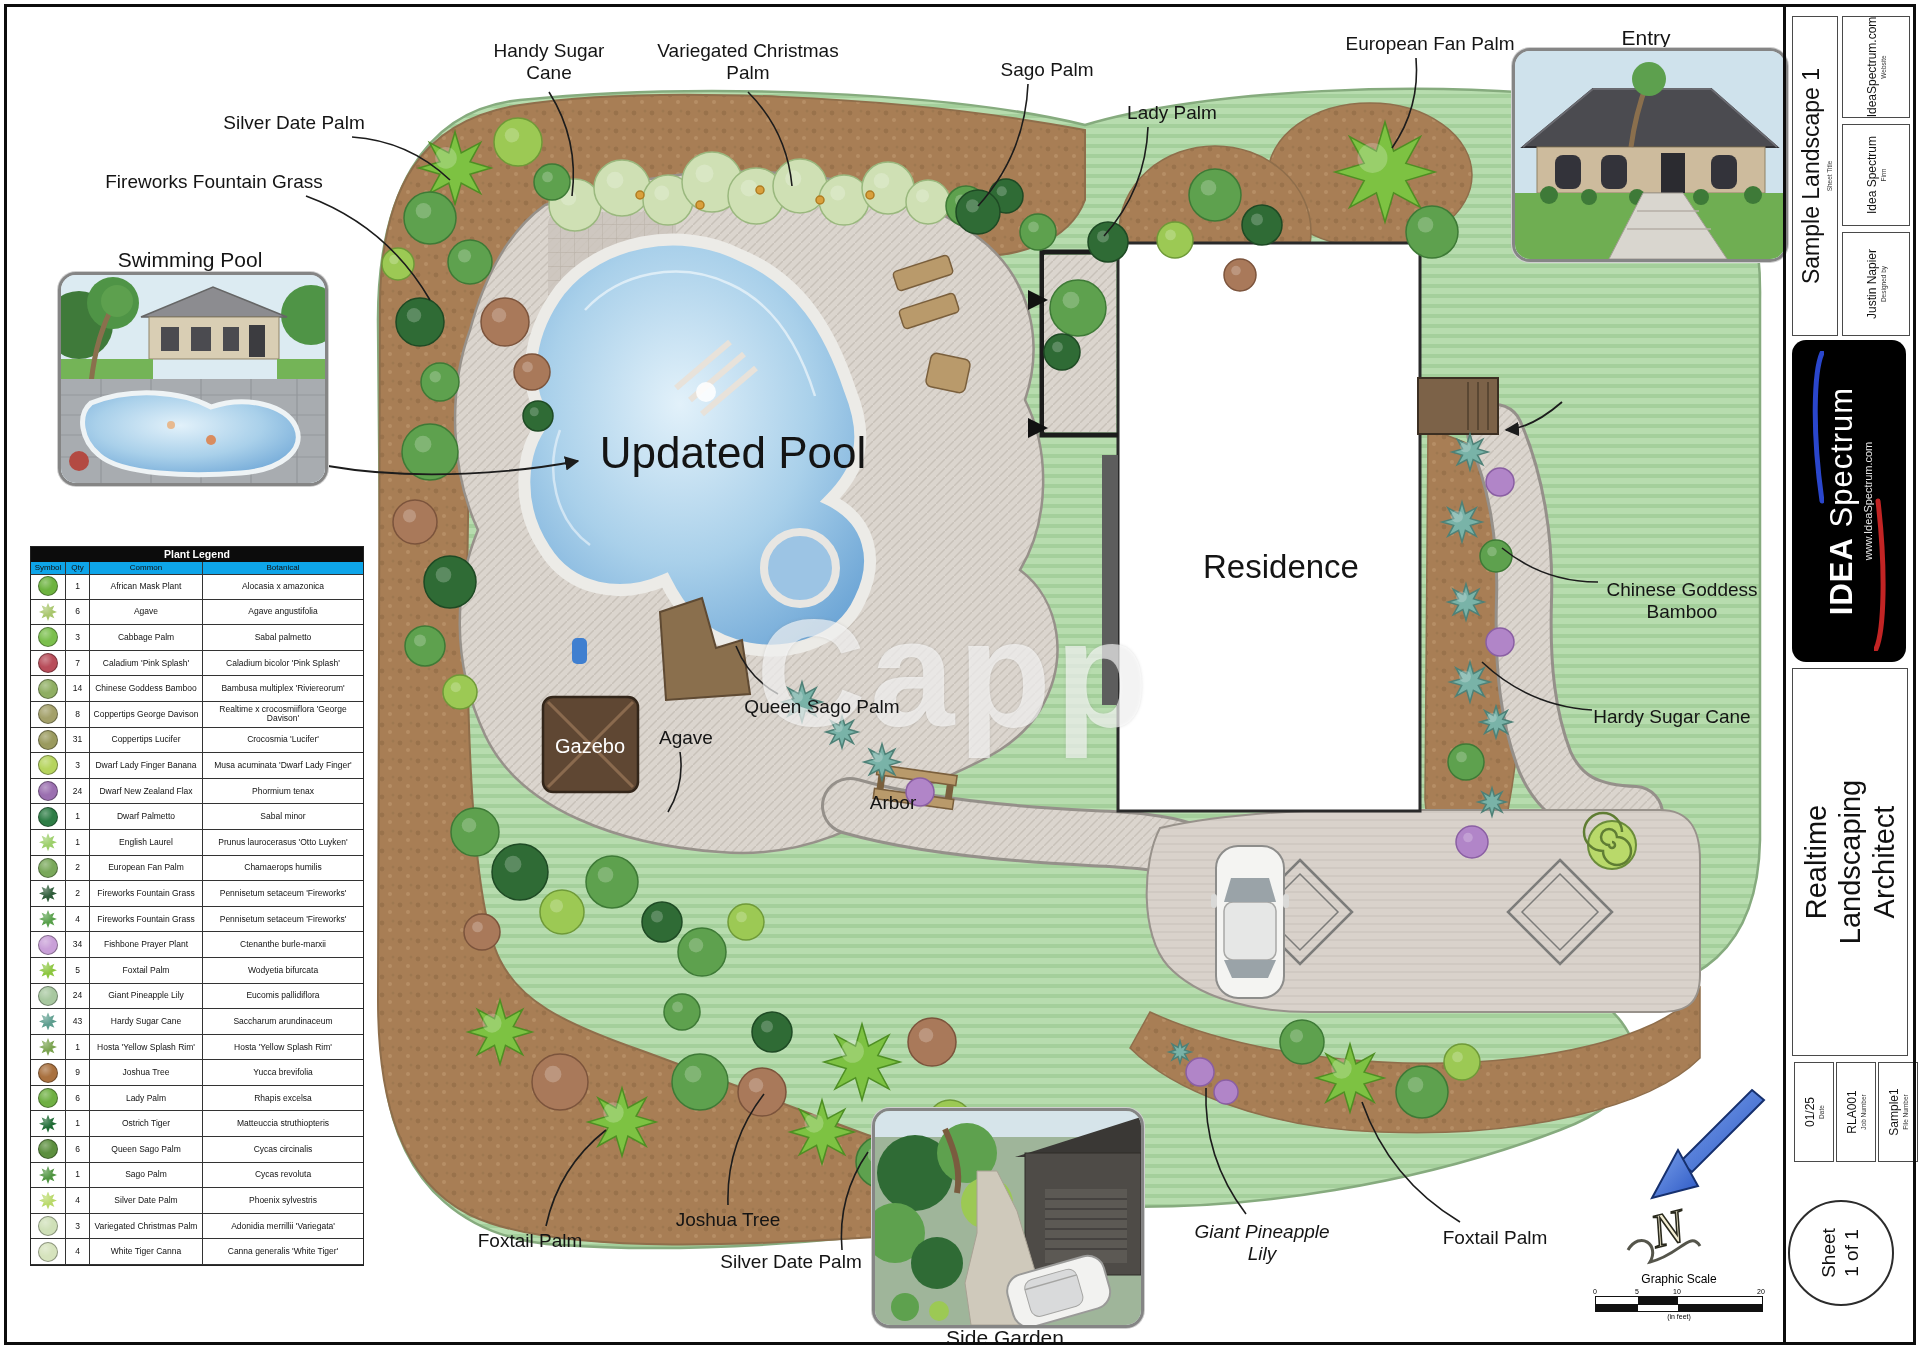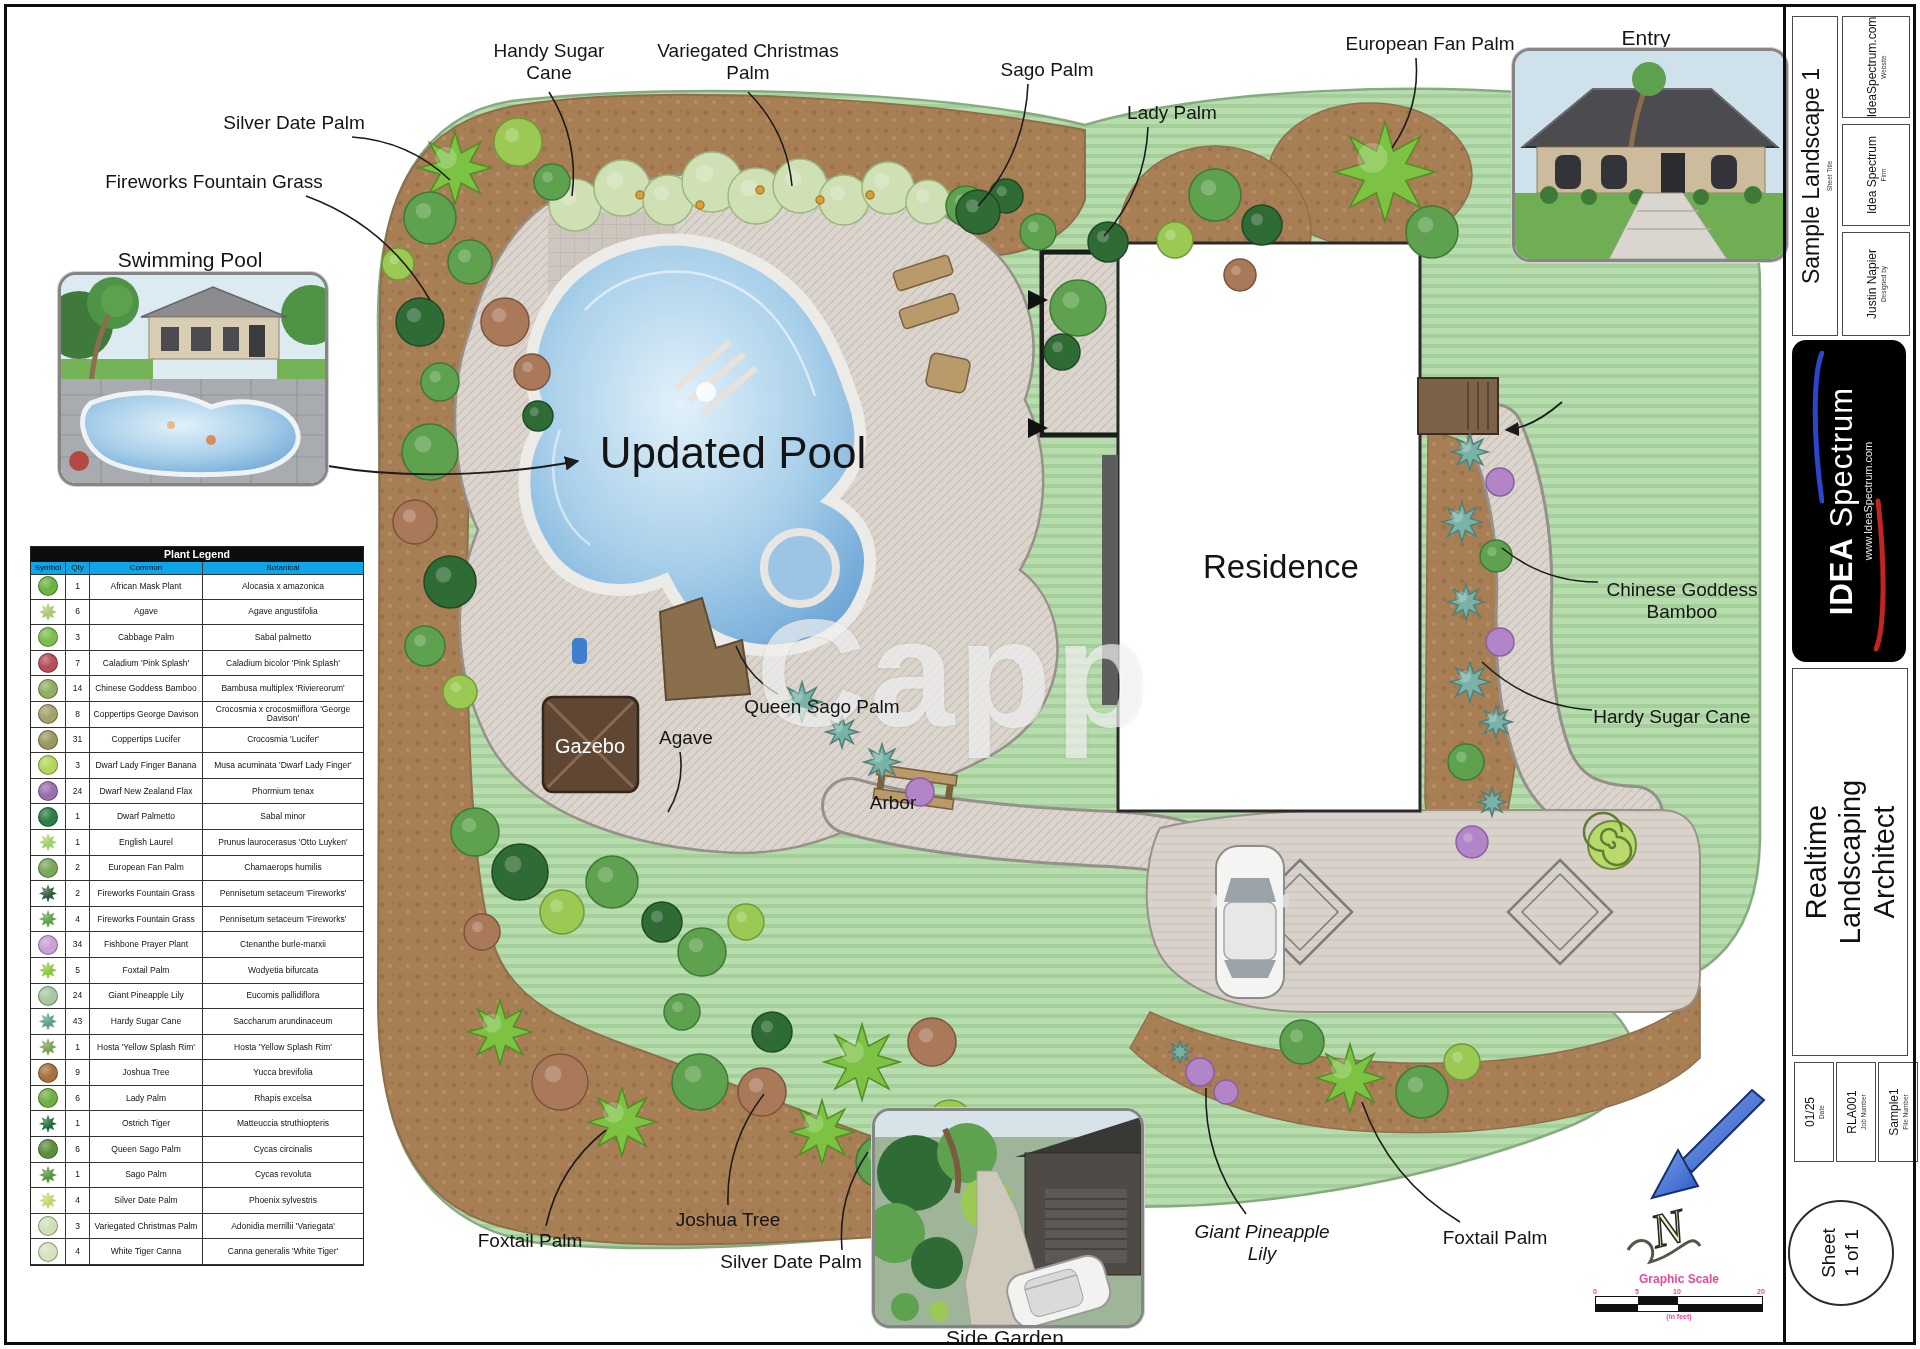--- a/index.html
+++ b/index.html
@@ -35,21 +35,21 @@
   .tb-big-value{font-size:23px;color:#111;}
   .tb-product{font-size:29px;color:#111;line-height:1.18;white-space:pre-line;}
   .logo-box{position:absolute;background:#000;border-radius:14px;}
   .logo-inner{color:#fff;}
   .logo-main{font-size:31px;font-weight:bold;letter-spacing:1px;}
   .logo-main .thin{font-weight:normal;}
   .logo-url{font-size:11px;color:#e8e8e8;margin-top:2px;}
   .sheet-circle{position:absolute;border:2px solid #2c2c2c;border-radius:50%;background:#fff;}
   .sheet-circle .rot{font-size:19px;line-height:1.2;color:#111;white-space:pre-line;}
   
-  .gscale{position:absolute;left:1595px;top:1272px;width:168px;color:#ec4899;font-weight:bold;}
+  .gscale{position:absolute;left:1595px;top:1272px;width:168px;color:#000000;}
   .gscale-title{text-align:center;font-size:12px;margin-bottom:2px;}
   .gscale-ticks{position:relative;height:8px;font-size:7px;}
   .gscale-ticks span{position:absolute;transform:translateX(-50%);}
   .gscale-bar{height:7px;border:1px solid #111;display:flex;}
   .gscale-bar2{height:6px;border:1px solid #111;border-top:none;display:flex;}
   .gscale-units{text-align:center;font-size:7px;margin-top:1px;}
 </style>
 </head>
 <body>
 
@@ -511,21 +511,21 @@
           <div>14</div>
           <div>Chinese Goddess Bamboo</div>
           <div>Bambusa multiplex 'Riviereorum'</div>
         </div>
         <div class="legend-row">
           <div>
             <span class="sym" style="background: radial-gradient(circle at 35% 30%, rgba(255, 255, 255, 0.333), transparent 45%), rgb(163, 160, 106); border: 1px solid rgba(0, 0, 0, 0.35);"></span>
           </div>
           <div>8</div>
           <div>Coppertips George Davison</div>
-          <div>Crocosmia x crocosmiiflora 'George Davison'</div>
+          <div>Realtime x crocosmiiflora 'George Davison'</div>
         </div>
         <div class="legend-row">
           <div>
             <span class="sym" style="background: radial-gradient(circle at 35% 30%, rgba(255, 255, 255, 0.333), transparent 45%), rgb(154, 154, 94); border: 1px solid rgba(0, 0, 0, 0.35);"></span>
           </div>
           <div>31</div>
           <div>Coppertips Lucifer</div>
           <div>Crocosmia 'Lucifer'</div>
         </div>
         <div class="legend-row">

